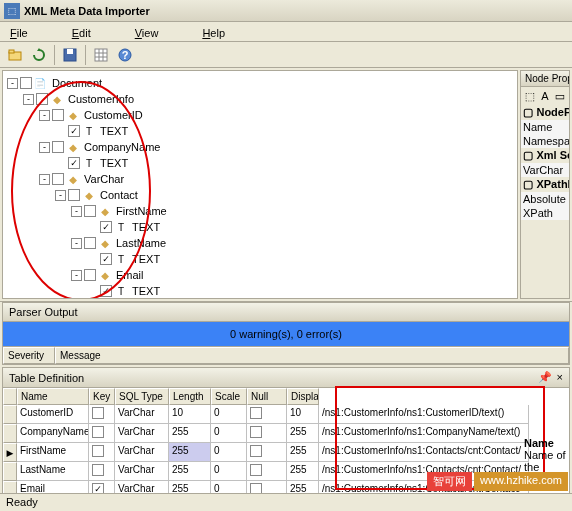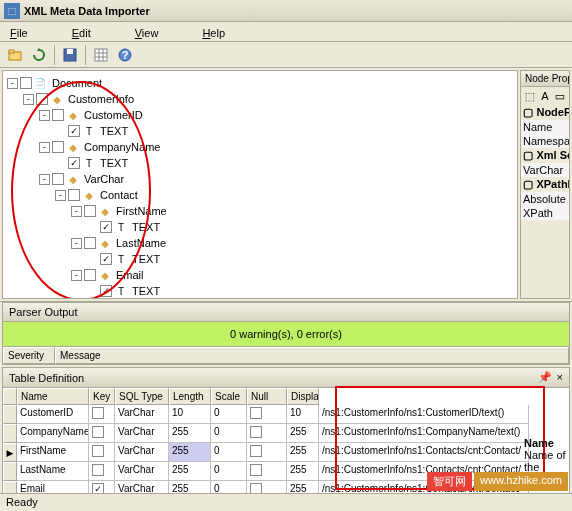--- a/index.html
+++ b/index.html
@@ -21,21 +21,21 @@
 .tree-check { width: 12px; height: 12px; border: 1px solid #888; background: #fff; margin-right: 2px; display: inline-flex; align-items: center; justify-content: center; font-size: 9px; }
 .tree-icon { width: 14px; height: 14px; margin-right: 2px; display: inline-flex; align-items: center; justify-content: center; font-size: 10px; }
 .tree-label { padding: 0 2px; }
 .ellipse { position: absolute; border: 2px solid #d00; border-radius: 50%; pointer-events: none; }
 .right-panel { width: 50px; background: #ece9d8; border: 1px solid #aca899; margin: 2px 2px 2px 0; overflow: hidden; }
 .panel-title { background: linear-gradient(#f3f2e7, #d8d4c2); padding: 2px 4px; font-size: 10px; border-bottom: 1px solid #aca899; white-space: nowrap; }
 .prop-cat { background: #ece9d8; padding: 1px 2px; font-weight: bold; white-space: nowrap; overflow: hidden; }
 .prop-label { background: #f5f5f5; padding: 1px 2px; white-space: nowrap; overflow: hidden; }
 .parser-panel { border: 1px solid #aca899; margin: 0 2px; }
 .parser-title { background: linear-gradient(#f3f2e7, #d8d4c2); padding: 3px 6px; border-bottom: 1px solid #aca899; }
-.parser-status { text-align: center; padding: 6px; background: #bef264; border-bottom: 1px solid #aca899; }
+.parser-status { text-align: center; padding: 6px; background: #3b82f6; border-bottom: 1px solid #aca899; }
 .parser-headers { display: flex; background: #ece9d8; }
 .ph-cell { border: 1px solid #fff; border-right-color: #aca899; border-bottom-color: #aca899; padding: 2px 4px; font-size: 10px; }
 .table-panel { border: 1px solid #aca899; margin: 2px 2px 0 2px; }
 .table-title-row { background: linear-gradient(#f3f2e7, #d8d4c2); padding: 3px 6px; border-bottom: 1px solid #aca899; display: flex; justify-content: space-between; align-items: center; }
 .pin-close { display: flex; gap: 4px; font-size: 10px; }
 .grid { background: #fff; }
 .grid-row { display: flex; }
 .gh { background: #ece9d8; border: 1px solid #fff; border-right-color: #aca899; border-bottom-color: #aca899; padding: 2px 3px; font-size: 10px; overflow: hidden; white-space: nowrap; }
 .gc { background: #fff; border-right: 1px solid #c0c0c0; border-bottom: 1px solid #c0c0c0; padding: 2px 3px; font-size: 10px; overflow: hidden; white-space: nowrap; }
 .gc.sel { background: #cce; }

